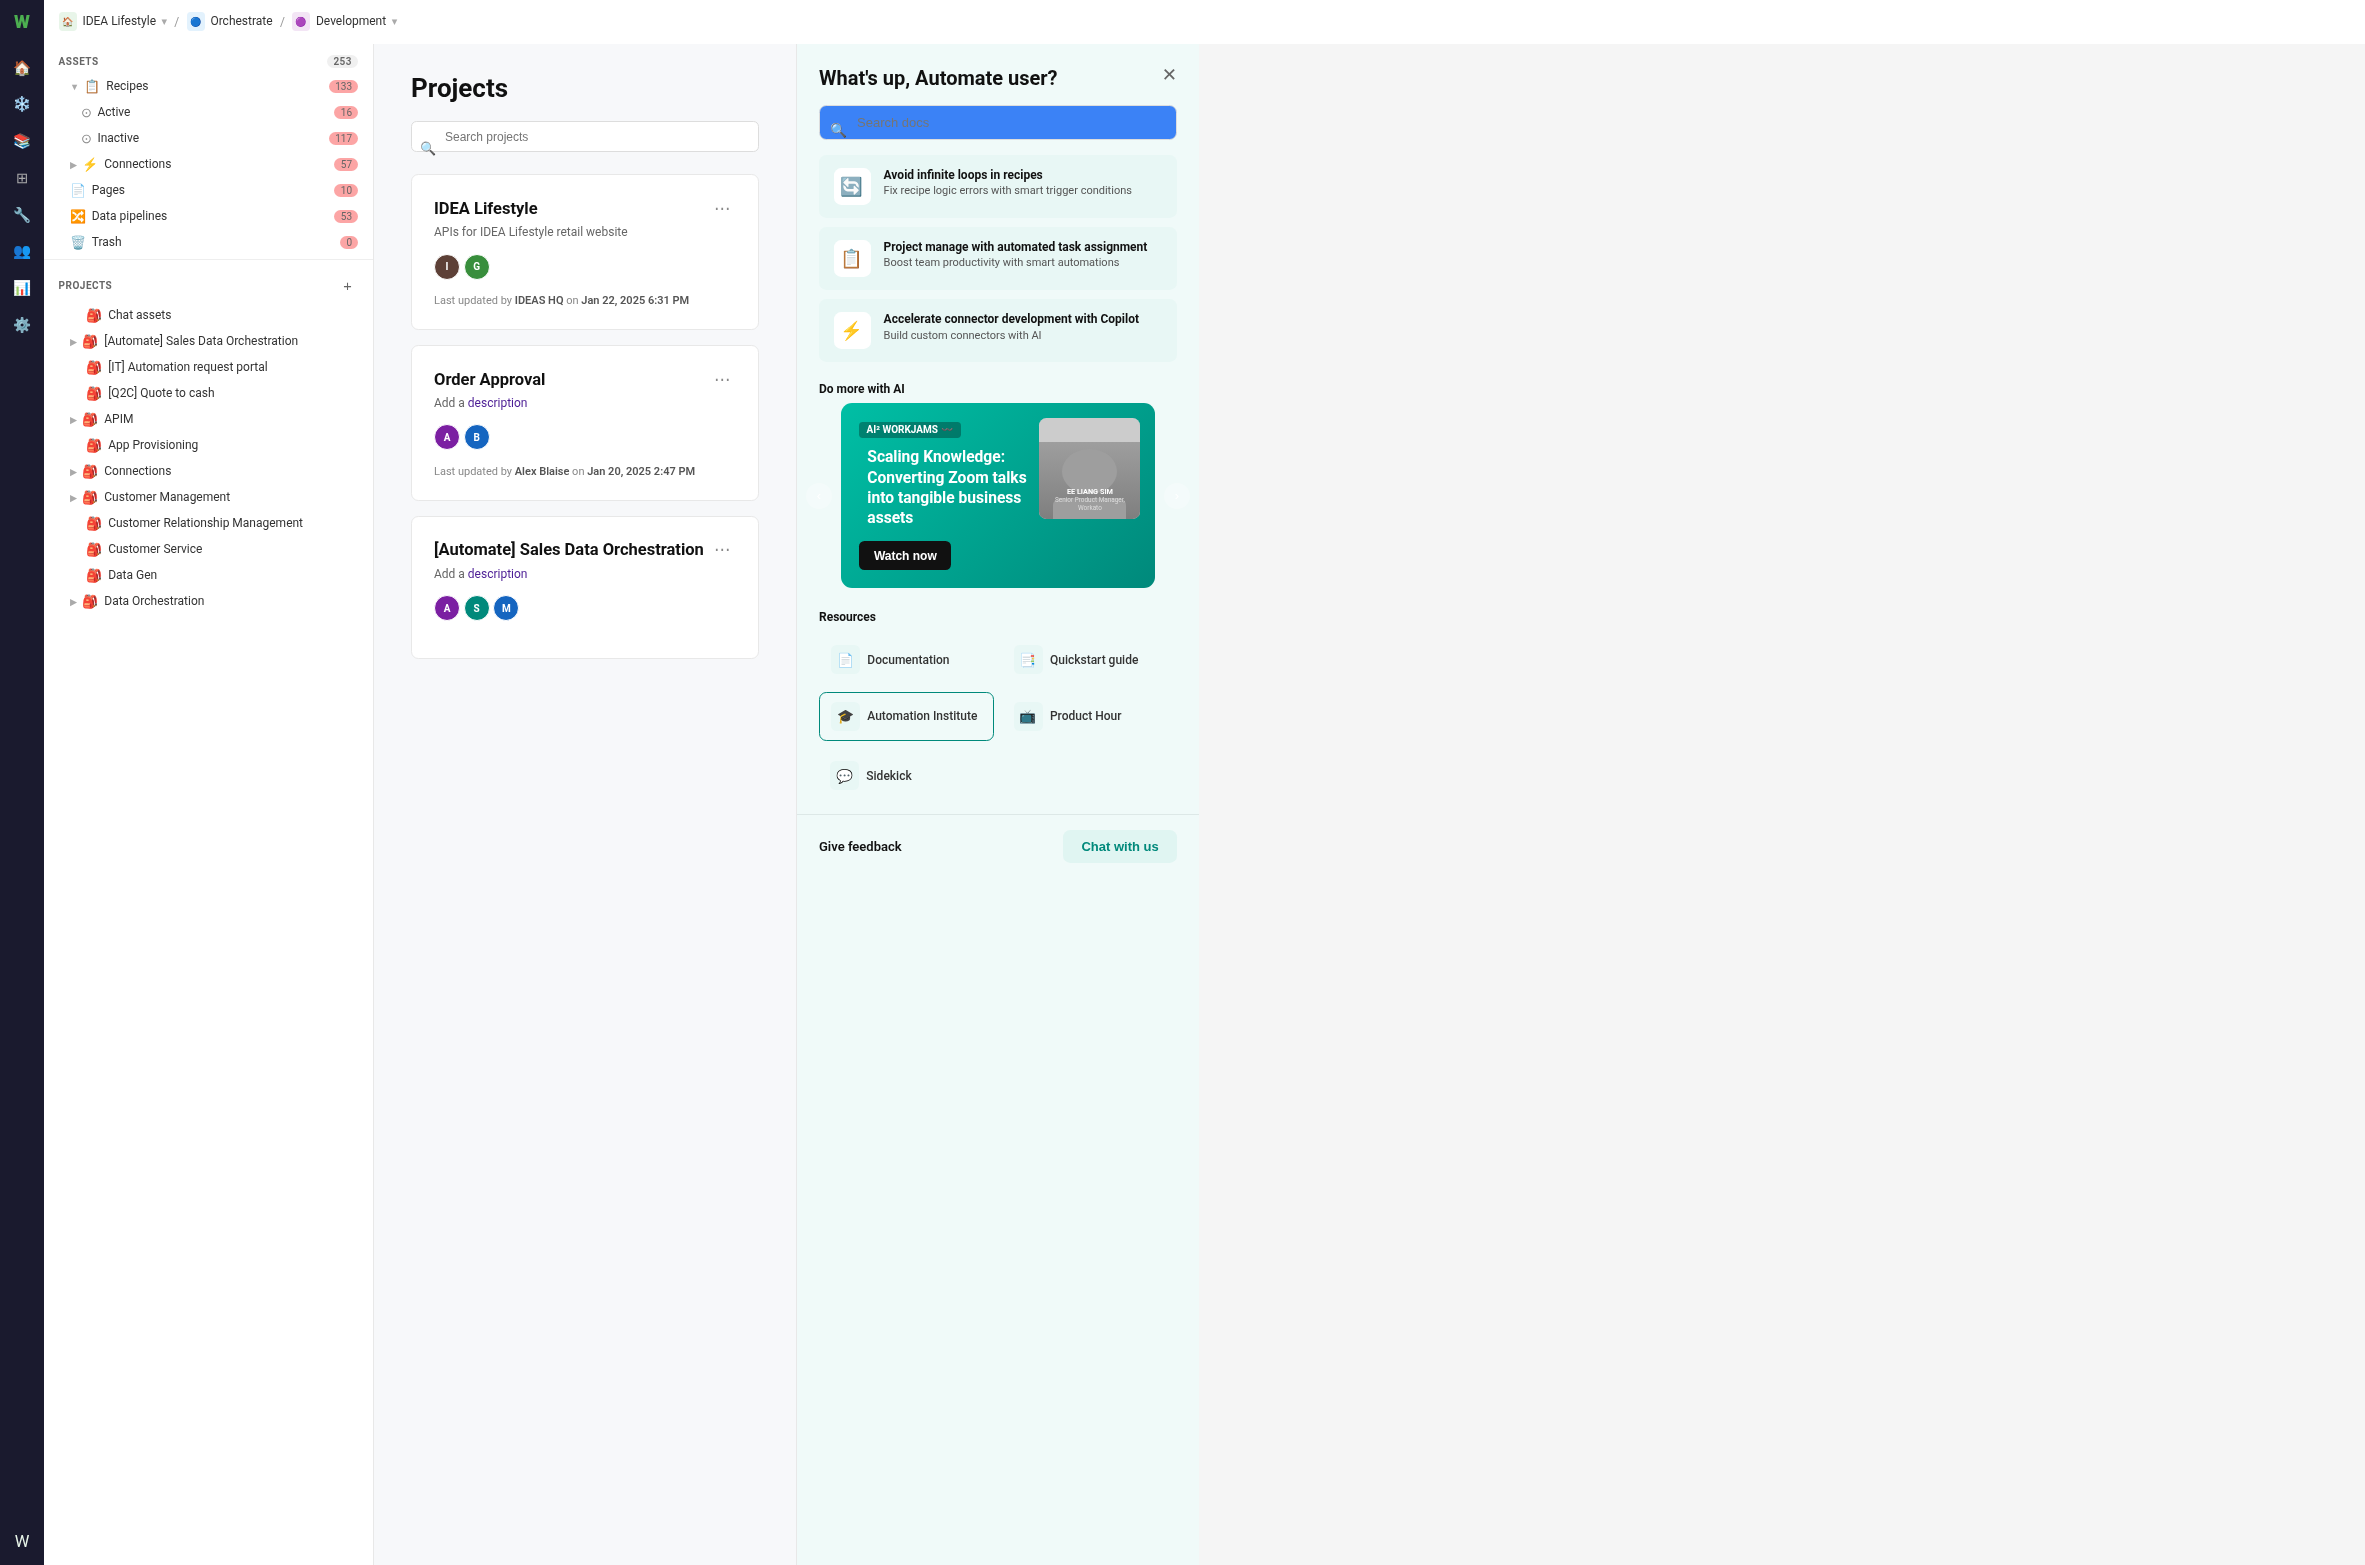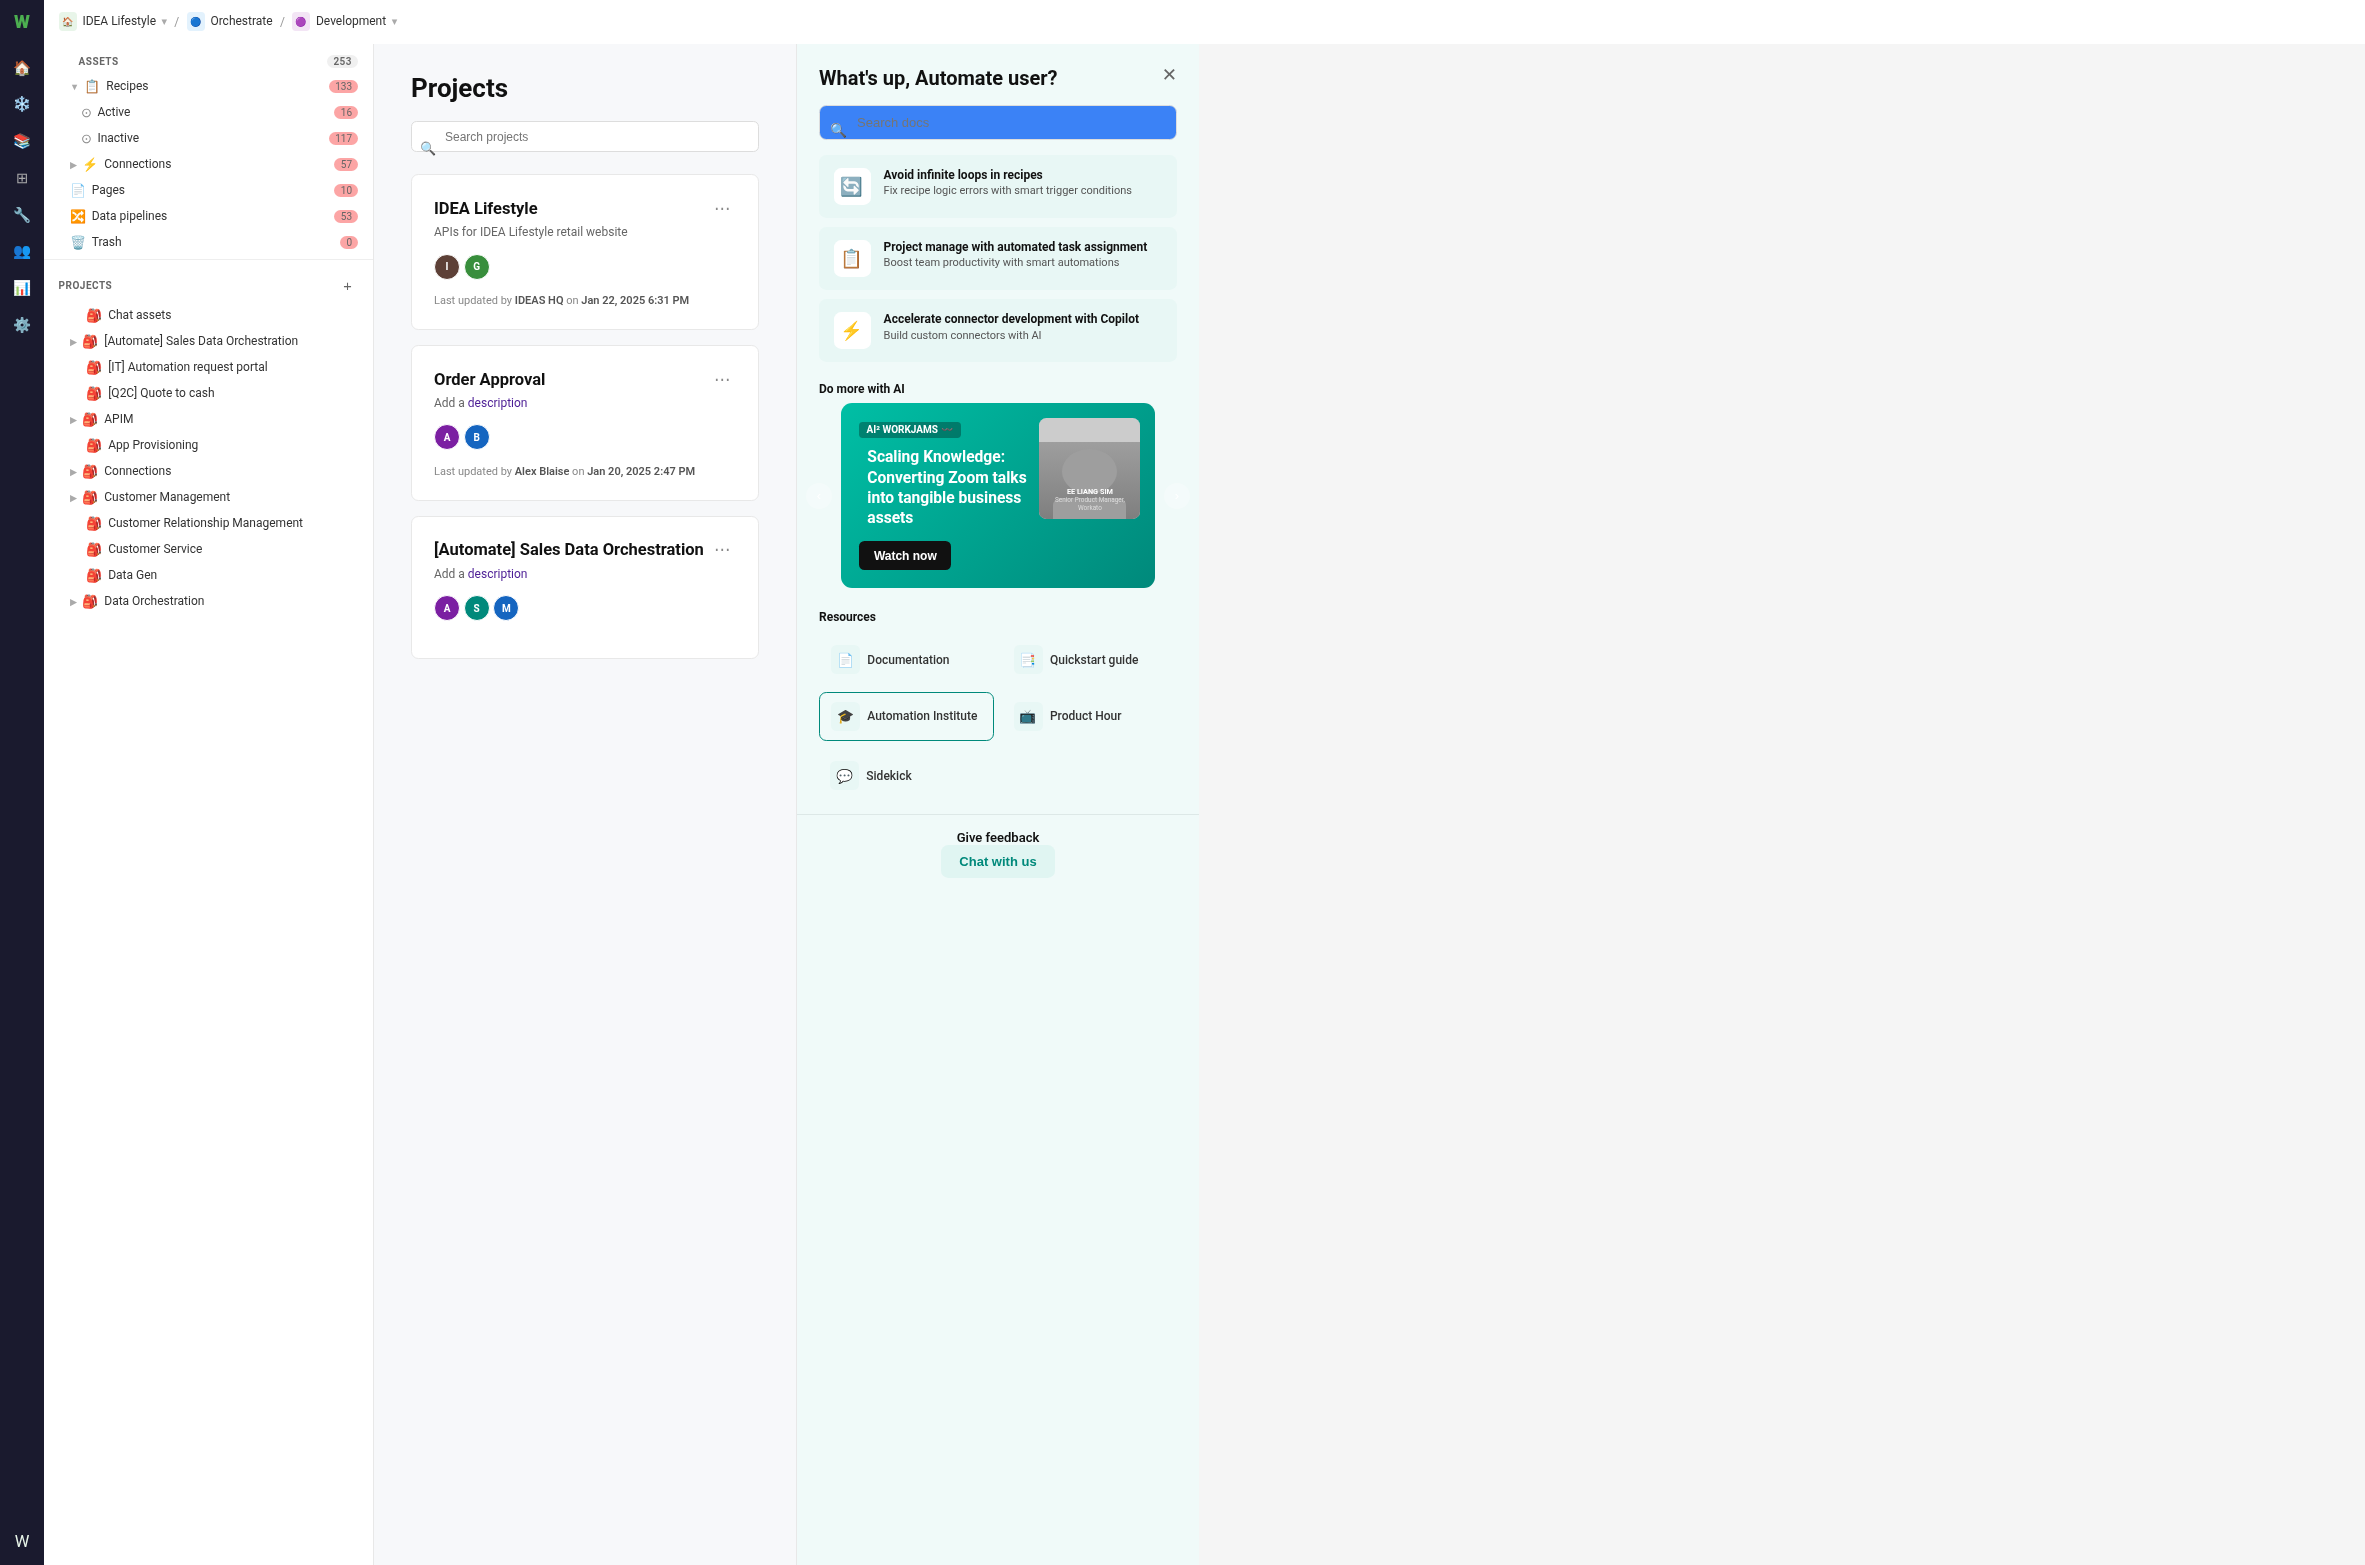--- a/index.html
+++ b/index.html
@@ -90,21 +90,20 @@
     .sidebar-section-header {
       display: flex;
       align-items: center;
       justify-content: space-between;
       padding: 11px 14.6px 5.5px;
       font-size: 10px;
       font-weight: 700;
       color: #666;
       letter-spacing: 0.5px;
       text-transform: uppercase;
-      margin-left: 20px;
     }
     .sidebar-section-count {
       background: #f0f0f0;
       color: #666;
       padding: 0.9px 6.4px;
       border-radius: 9.2px;
       font-size: 10px;
       font-weight: 600;
     }
     .sidebar-item {
@@ -453,21 +452,20 @@
       cursor: pointer;
       margin-top: 3.7px;
     }
 
     .feedback-section {
       padding: 14.6px 22px;
       display: flex;
       align-items: center;
       justify-content: space-between;
       border-top: 0.9px solid #dde8e7;
-      flex-direction: column;
     }
     .feedback-label {
       font-size: 13px;
       font-weight: 600;
       color: #111;
     }
     .chat-btn {
       background: #e0f5f2;
       color: #00897b;
       border: none;

